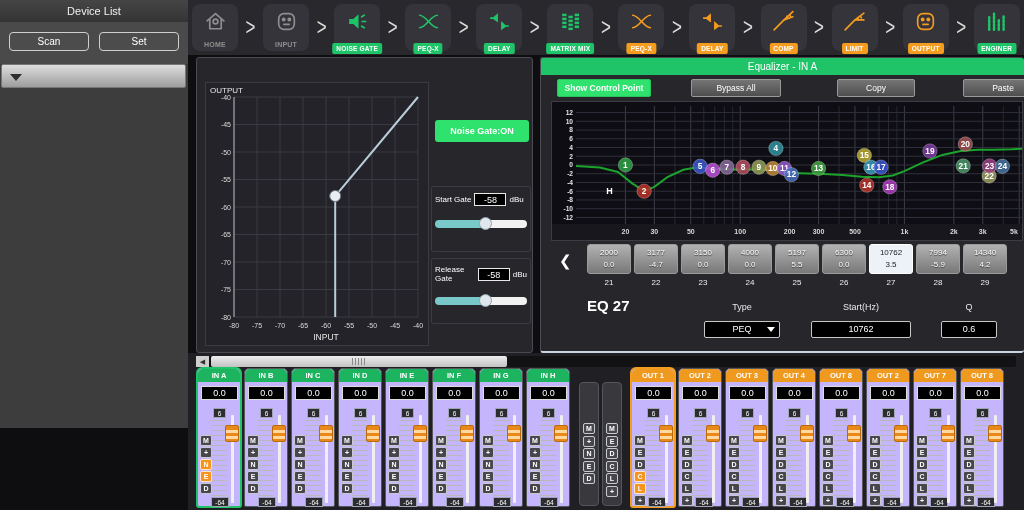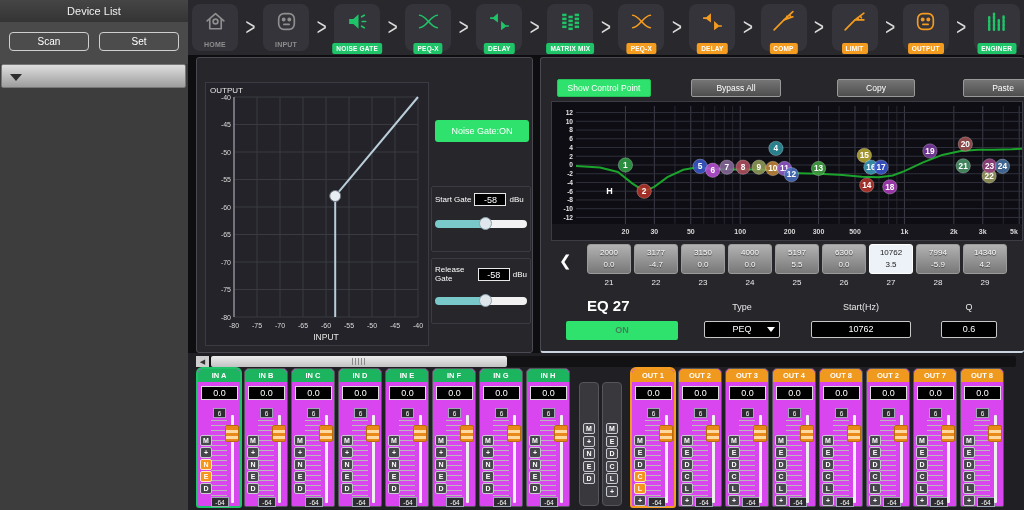--- a/index.html
+++ b/index.html
@@ -1,20 +1,20 @@
 <!DOCTYPE html>
 <html><head>
 <meta charset="utf-8">
 <style>
   html,body{margin:0;padding:0;background:#000;}
   *{box-sizing:border-box;}
   .app{position:relative;width:1024px;height:510px;background:#0e0e11;overflow:hidden;
        font-family:"Liberation Sans",sans-serif;color:#fff;}
   
-  .sidebar{position:absolute;left:0;top:0;width:188px;height:510px;background:#3d3d3d;}
+  .sidebar{position:absolute;left:0;top:0;width:188px;height:428px;background:#3d3d3d;}
   .sb-top{position:absolute;left:0;top:0;width:188px;height:64px;background:#4a4a4a;}
   .sb-title{position:absolute;left:0;top:0;width:188px;height:22px;line-height:22px;text-align:center;
             font-size:11px;color:#f0f0f0;background:linear-gradient(#454545,#343434);}
   .sb-btn{position:absolute;top:32px;width:80px;height:19px;background:#4c4c4c;border:1px solid #cfcfcf;
           border-radius:4px;color:#fff;font-size:10px;text-align:center;line-height:17px;cursor:pointer;}
   .sb-btn.scan{left:9px;}.sb-btn.set{left:99px;}
   .sb-drop{position:absolute;left:1px;top:64px;width:185px;height:24px;border-radius:2px;
            background:linear-gradient(#dedede,#9d9d9d);border:1px solid #777;}
   .sb-drop .tri{position:absolute;left:8px;top:9px;width:0;height:0;border-left:6px solid transparent;
            border-right:6px solid transparent;border-top:7px solid #2d2d2d;}
@@ -33,34 +33,34 @@
   
   .panel{position:absolute;background:#26262b;border:1px solid #4a4a52;border-radius:3px;overflow:hidden;}
   .p-title{position:relative;height:17px;background:#1fc368;text-align:center;font-size:10px;line-height:17px;color:#fff;}
   .ng-panel{left:196px;top:57px;width:337px;height:296px;}
   .eq-panel{left:540px;top:57px;width:484px;height:296px;border-bottom:2px solid #c9d6e2;border-right:none;}
   .close-box{position:absolute;right:3px;top:2px;width:13px;height:13px;border:1px solid #fff;border-radius:2px;
              font-size:9px;line-height:12px;text-align:center;color:#fff;cursor:pointer;}
   .ng-graph{position:absolute;left:8px;top:24px;width:224px;height:264px;background:#232329;border:1px solid #3b3b44;}
   .ng-ctrl{position:absolute;left:238px;top:40px;width:94px;}
   .ng-on{position:absolute;left:0;top:22px;width:94px;height:22px;background:#2ee26d;border-radius:3px;
-         font-size:9px;line-height:22px;text-align:center;color:#fff;font-weight:normal;cursor:pointer;}
+         font-size:9px;line-height:22px;text-align:center;color:#fff;font-weight:bold;cursor:pointer;}
   .ng-group{position:absolute;left:-4px;width:100px;height:66px;border:1px solid #3b3b44;border-radius:2px;padding:6px 3px;}
   .ng-group.g1{top:88px;}.ng-group.g2{top:160px;}
   .ng-row{display:flex;align-items:center;gap:3px;font-size:8px;}
   .ng-val{width:32px;height:13px;background:#000;border:1px solid #e8e8e8;color:#fff;font-size:9px;
           text-align:center;line-height:12px;flex:none;}
   .slider{position:relative;margin-top:14px;height:8px;border-radius:4px;
           background:linear-gradient(to right,#79c9cb 0 55%,#f2f2f2 55%);}
   .slider .knob{position:absolute;top:-3px;left:55%;width:13px;height:13px;margin-left:-7px;border-radius:50%;
           background:#dfe7ec;border:1px solid #8fa3ad;cursor:pointer;}
   
   .eq-btn{position:absolute;top:21px;height:18px;border-radius:2px;font-size:8.5px;text-align:center;
           line-height:17px;color:#fff;cursor:pointer;background:linear-gradient(#757575,#4e4e4e);border:1px solid #999;}
-  .eq-btn.on{background:#2ee26d;border:1px solid #27c45d;font-weight:normal;}
+  .eq-btn.on{background:#2ee26d;border:1px solid #27c45d;font-weight:bold;}
   .eq-graph{position:absolute;left:10px;top:43px;width:472px;height:140px;background:#0d0d13;border:1px solid #3c3c44;}
   .bands{position:absolute;left:0;top:186px;width:484px;height:50px;}
   .bands .prev{position:absolute;left:18px;top:8px;color:#fff;font-size:15px;cursor:pointer;}
   .cellrow{position:absolute;left:46px;top:0;display:flex;gap:3px;}
   .bcell{width:44px;flex:none;text-align:center;cursor:pointer;}
   .bcell .box{height:30px;border-radius:3px;background:linear-gradient(#b2b2b2,#787878);border:1px solid #9b9b9b;
         font-size:8px;line-height:1.55;padding-top:2px;color:#fdfdfd;text-shadow:0 1px 1px #333;}
   .bcell.sel .box{background:#edf2f8;color:#1a1a1a;text-shadow:none;border-color:#fff;}
   .bcell .num{font-size:8px;color:#ececec;margin-top:4px;}
   .editor{position:absolute;left:0;top:238px;width:484px;height:56px;}
@@ -75,21 +75,21 @@
   
   .channels{position:absolute;left:188px;top:353px;width:836px;height:157px;background:#202024;}
   .hscroll{position:absolute;left:8px;top:3px;width:820px;height:11px;background:#121215;border-radius:2px;}
   .hs-arrow{position:absolute;left:0;top:0;width:13px;height:11px;background:#cfcfcf;color:#333;font-size:7px;
             line-height:11px;text-align:center;cursor:pointer;}
   .hs-thumb{position:absolute;left:15px;top:0;width:296px;height:11px;border-radius:2px;cursor:pointer;
             background:linear-gradient(#ededed,#c2c2c2);}
   .hs-grip{position:absolute;left:50%;top:2px;width:13px;height:7px;margin-left:-7px;
             background:repeating-linear-gradient(to right,#8a8a8a 0 1px,transparent 1px 3px);}
   .striprow{position:absolute;left:9px;top:15px;height:140px;display:flex;gap:3px;align-items:flex-start;}
-  .strip{position:relative;width:44px;height:139px;background:#d946ef;border:1px solid #55555c;
+  .strip{position:relative;width:44px;height:139px;background:#c4b5fd;border:1px solid #55555c;
          border-radius:5px 5px 2px 2px;flex:none;}
   .strip.sel-in{box-shadow:0 0 0 1px #1fc368;border-color:#1fc368;}
   .strip.sel-out{box-shadow:0 0 0 1px #f39c1f;border-color:#f39c1f;}
   .s-head{position:absolute;left:0;top:0;width:100%;height:13px;border-radius:5px 5px 0 0;font-size:7.5px;
           font-weight:bold;text-align:center;line-height:13px;color:#fff;}
   .s-head.in{background:#1db45f;} .s-head.out{background:#f0991f;}
   .s-val{position:absolute;left:3px;top:17px;width:37px;height:14px;background:#000;border:1px solid #dcdcdc;
          font-size:9px;text-align:center;line-height:13px;color:#fff;cursor:pointer;}
   .s-six{position:absolute;left:15px;top:39px;width:13px;height:10px;border:1px solid #9fa6b5;background:#2c2c31;
          font-size:6.5px;text-align:center;line-height:9px;color:#fff;}
@@ -307,20 +307,23 @@
           <span>dBu</span>
         </div>
         <div class="slider">
             <div class="knob"></div>
           </div>
       </div>
     </div>
   </section>
 
   <section class="panel eq-panel">
+    <div class="p-title">
+      <span>Equalizer - IN A</span>
+    </div>
     <div class="eq-btn on" style="left:16px;width:94px;">Show Control Point</div>
     <div class="eq-btn" style="left:150px;width:90px;">Bypass All</div>
     <div class="eq-btn" style="left:296px;width:78px;">Copy</div>
     <div class="eq-btn" style="left:422px;width:80px;">Paste</div>
     <div class="eq-graph" id="eq-graph"><svg width="470" height="138">
           <line x1="122.8653996916349" y1="4" x2="122.8653996916349" y2="122" stroke="#272732" stroke-width="1"></line>
           <line x1="151.78167541084258" y1="4" x2="151.78167541084258" y2="122" stroke="#272732" stroke-width="1"></line>
           <line x1="162.7751332227518" y1="4" x2="162.7751332227518" y2="122" stroke="#272732" stroke-width="1"></line>
           <line x1="172.29809953745234" y1="4" x2="172.29809953745234" y2="122" stroke="#272732" stroke-width="1"></line>
           <line x1="180.69795113005028" y1="4" x2="180.69795113005028" y2="122" stroke="#272732" stroke-width="1"></line>
@@ -510,21 +513,20 @@
                  <div class="num">28</div>
           </div>
           <div class="bcell">
             <div class="box">14340<br>4.2</div>
                  <div class="num">29</div>
           </div>
         </div>
     </div>
     <div class="editor">
       <div class="eq-name">EQ 27</div>
-      <div class="eq-on">ON</div>
       <div class="ed-label" style="left:163px;width:76px;">Type</div>
       <div class="ed-box" style="left:163px;width:76px;">
         <span>PEQ</span>
         <span class="dd"></span>
       </div>
       <div class="ed-label" style="left:270px;width:100px;">Start(Hz)</div>
       <div class="ed-box" style="left:270px;width:100px;">10762</div>
       <div class="ed-label" style="left:400px;width:56px;">Q</div>
       <div class="ed-box" style="left:400px;width:56px;">0.6</div>
     </div>

